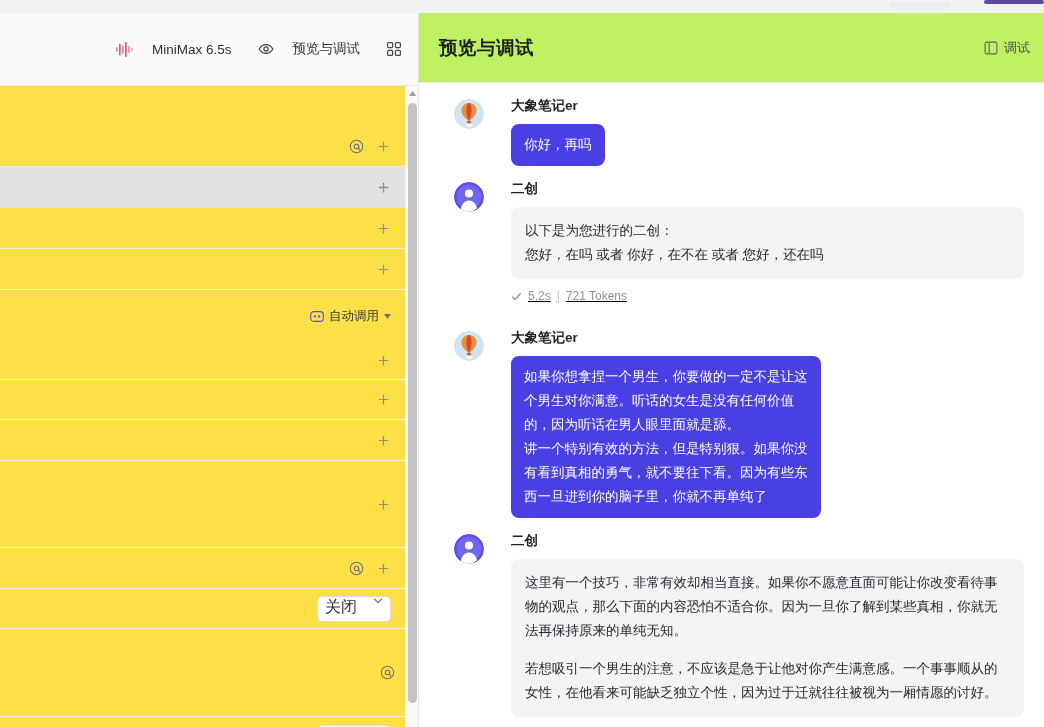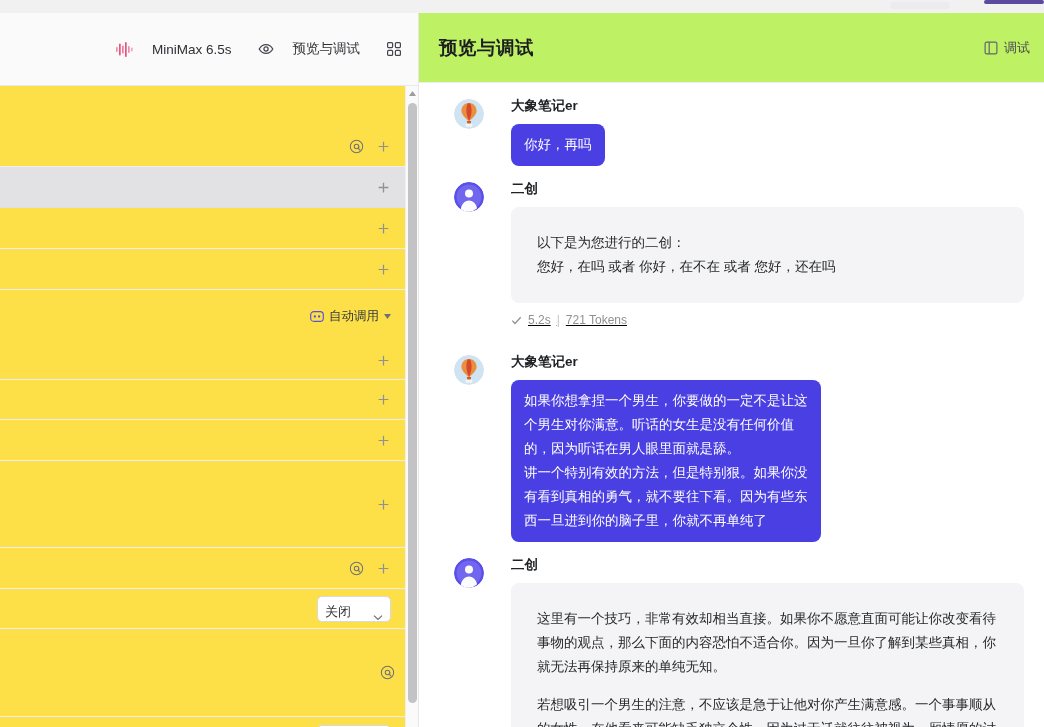--- a/index.html
+++ b/index.html
@@ -67,25 +67,25 @@
   .plus-ic { width: 15px; height: 15px; color: #8e9095; display:block; }
   .at-ic { width: 15px; height: 15px; color: #6f7176; display:block; }
   .tool-chip {
     display: flex; align-items: center; gap: 5px;
     font-size: 12.5px; color: #35373c;
   }
   .chip-ic { width: 14px; height: 13px; display:block; }
   .caret-sm { width: 7px; height: 5px; display:block; color:#6f7176; }
 
   .sel-box {
-    display: flex; align-items: flex-end; justify-content: space-between;
+    display: flex; align-items: flex-start; justify-content: space-between;
     width: 74px; height: 26px;
     border: 1px solid #d9d9dd; border-radius: 5px;
     background: #fff; padding: 0 7px;
-    font-size: 13px; color: #2f3034;
+    font-size: 16px; color: #2f3034;
   }
   .chev { width: 10px; height: 7px; display:block; color: #6b6d73; }
 
   
   .lscroll {
     position: absolute; right: 0; top: 0; bottom: 0; width: 13px;
     background: #fafafa; border-left: 1px solid #efeff0;
   }
   .lscroll-up {
     position:absolute; top:0; left:0; width:13px; height:14px;
@@ -139,21 +139,21 @@
   }
   .bubble-ai {
     display: block;
     background: #f4f4f6;
     color: #25272b;
     border-radius: 8px;
     padding: 12px 14px;
     font-size: 13.5px; line-height: 24px;
     max-width: 545px;
   }
-  .bubble-ai p { margin: 12px; white-space: pre-wrap; }
+  .bubble-ai p { margin: 0; white-space: pre-wrap; }
   .bubble-ai p + p { margin-top: 14px; }
 
   .meta-row {
     display: flex; align-items: center; justify-content: space-between;
     margin-top: 10px; padding-right: 4px; text-decoration: underline;
   }
   .meta-left { display: flex; align-items: center; gap: 6px; font-size: 12px; color: #8e9095; }
   .check-ic { width: 11px; height: 11px; display:block; color: #8e9095; }
   .meta-sep { color: #c3c4c7; }
 </style>

